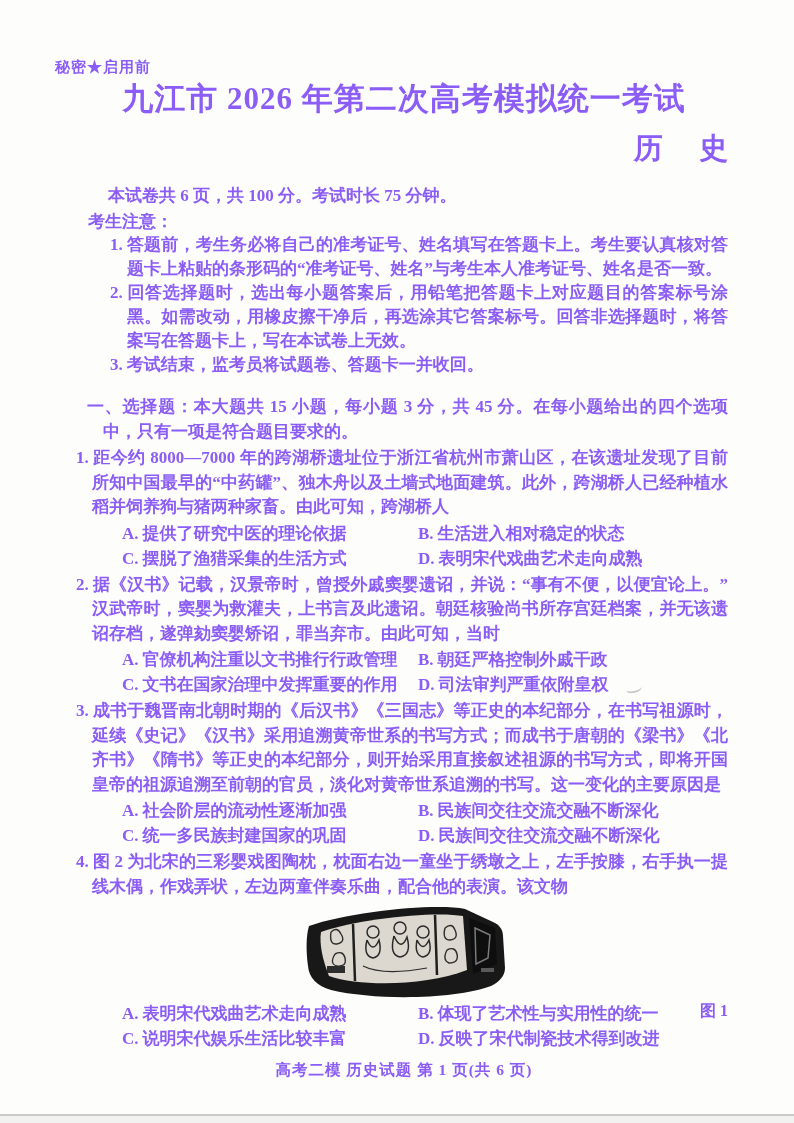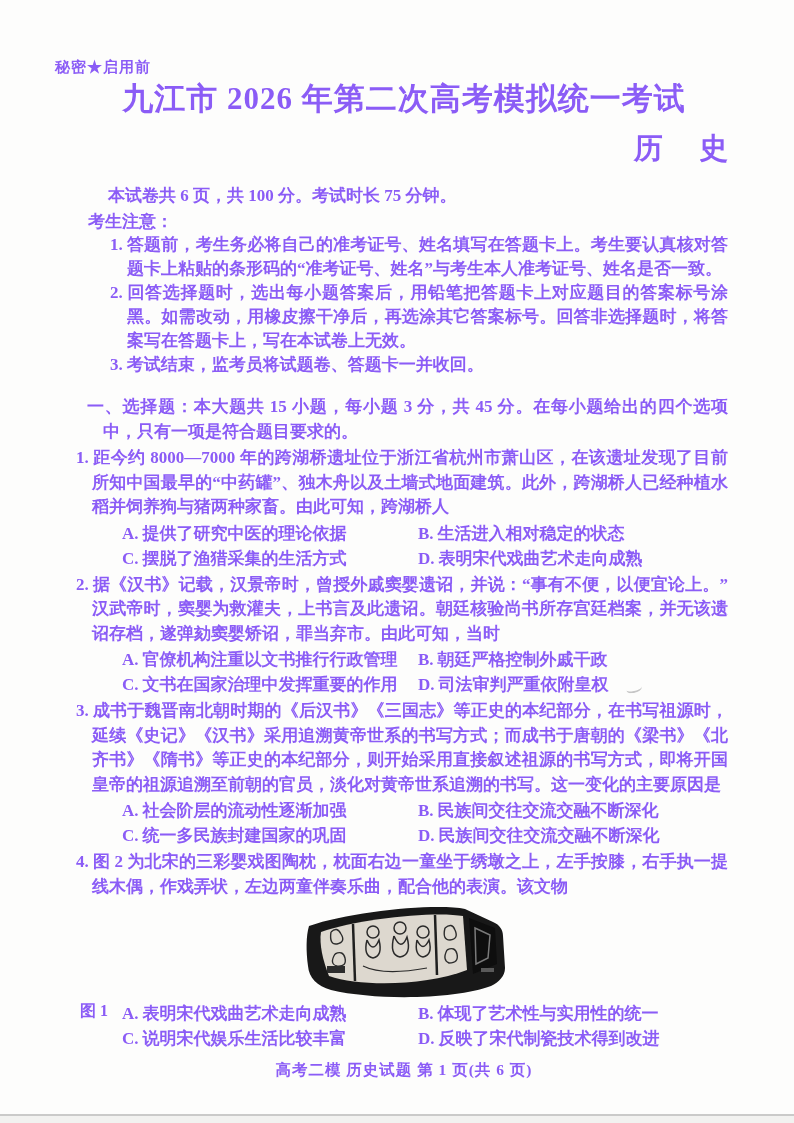--- a/index.html
+++ b/index.html
@@ -21,21 +21,21 @@
   .section-heading { margin:17px 0 0 7px; font-size:17px; font-weight:700; line-height:25px;
                      text-align:justify; padding-left:16px; text-indent:-16px; }
   .question { margin-top:1px; }
   .stem { margin:2px 0 0 -4px; font-size:17px; font-weight:600; line-height:24.5px;
           text-align:justify; padding-left:16px; text-indent:-16px; }
   .q-num { margin-right:4px; }
   .options { margin:1px 0 2px 42px; display:grid; grid-template-columns:296px 1fr;font-family:Liberation Serif, serif; }
   .option { font-size:17px; font-weight:600; line-height:25px; white-space:nowrap; }
   .opt-label { margin-right:4px; }
   .figure-wrap { text-align:center; margin-top:3px; height:100px; }
-  .figure-caption { text-align:left; font-size:16px; font-weight:600; line-height:24px;
+  .figure-caption { text-align:right; font-size:16px; font-weight:600; line-height:24px;
                     margin:-3px 0 -23px 0; position:relative; z-index:2; }
   .footer { margin-top:9px; text-align:center; font-size:15.5px; font-weight:700; letter-spacing:1px; }
   .pencil-mark { position:absolute; left:626px; top:684px; width:16px; height:7px;
                  border-bottom:2px solid #b9b9b9; border-radius:0 0 60% 40%; transform:rotate(-8deg); opacity:.8; }
   .page-edge-bottom { position:absolute; left:0; right:0; top:1114px; height:2px; background:#a8a8a6; opacity:.6; }
   .page-edge-fade { position:absolute; left:0; right:0; top:1116px; bottom:0; background:#f2f2f0; }
 </style>
 </head>
 <body>
 

